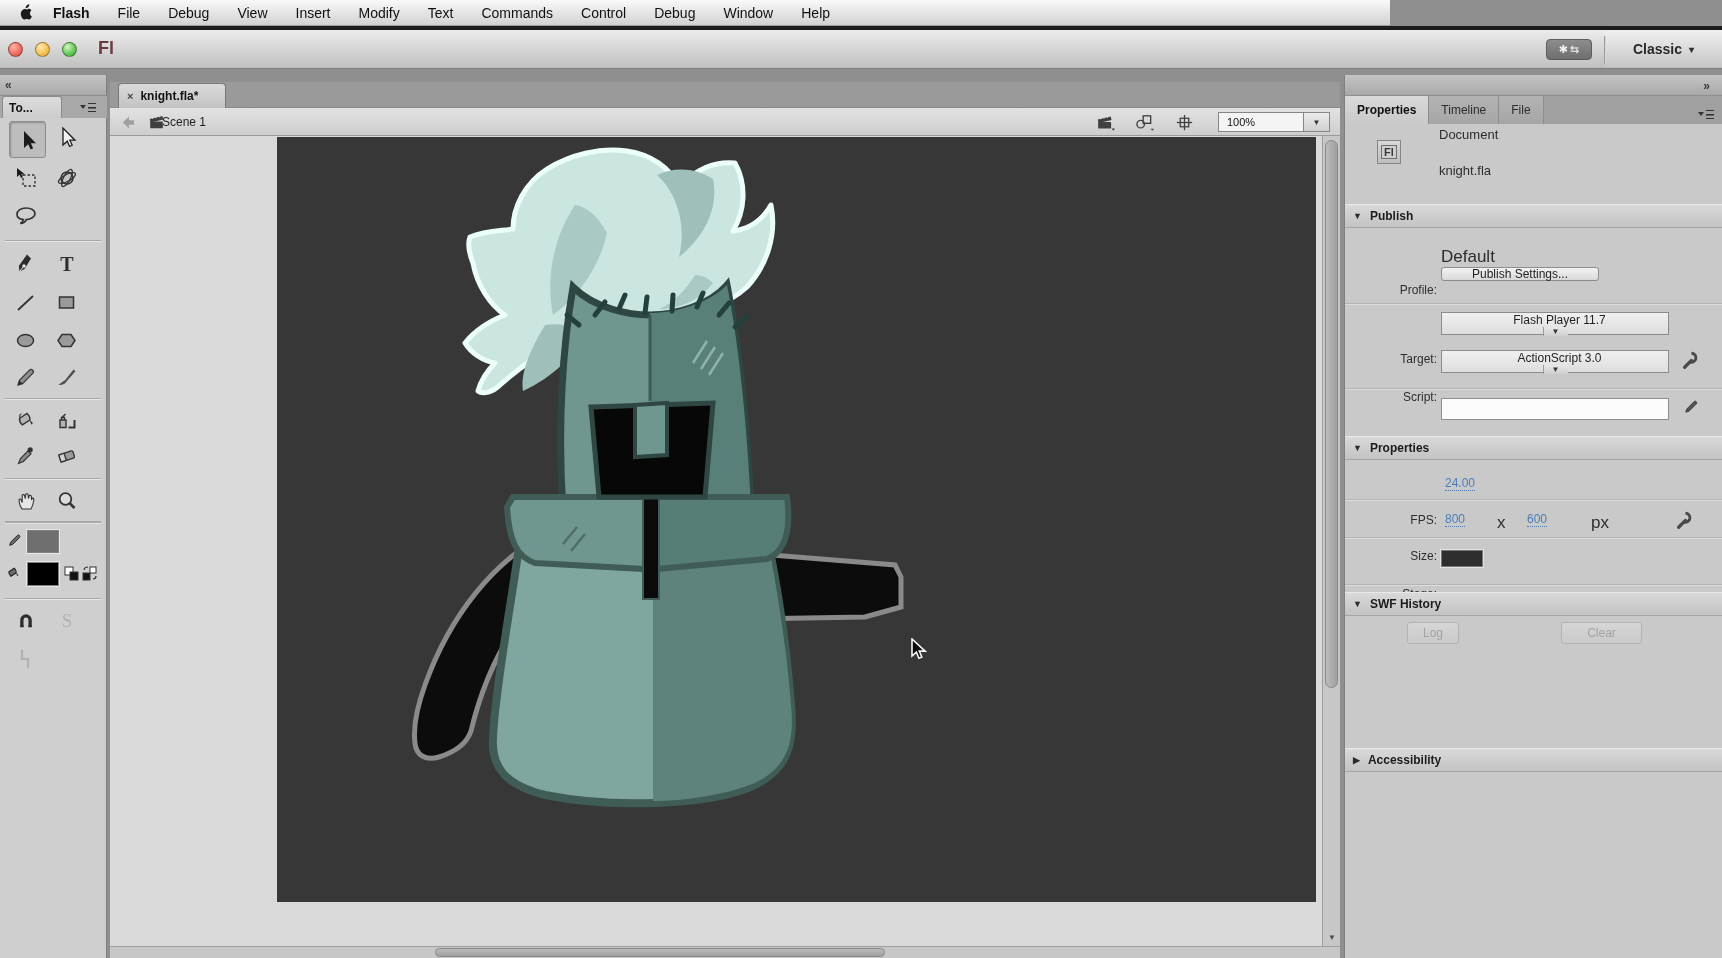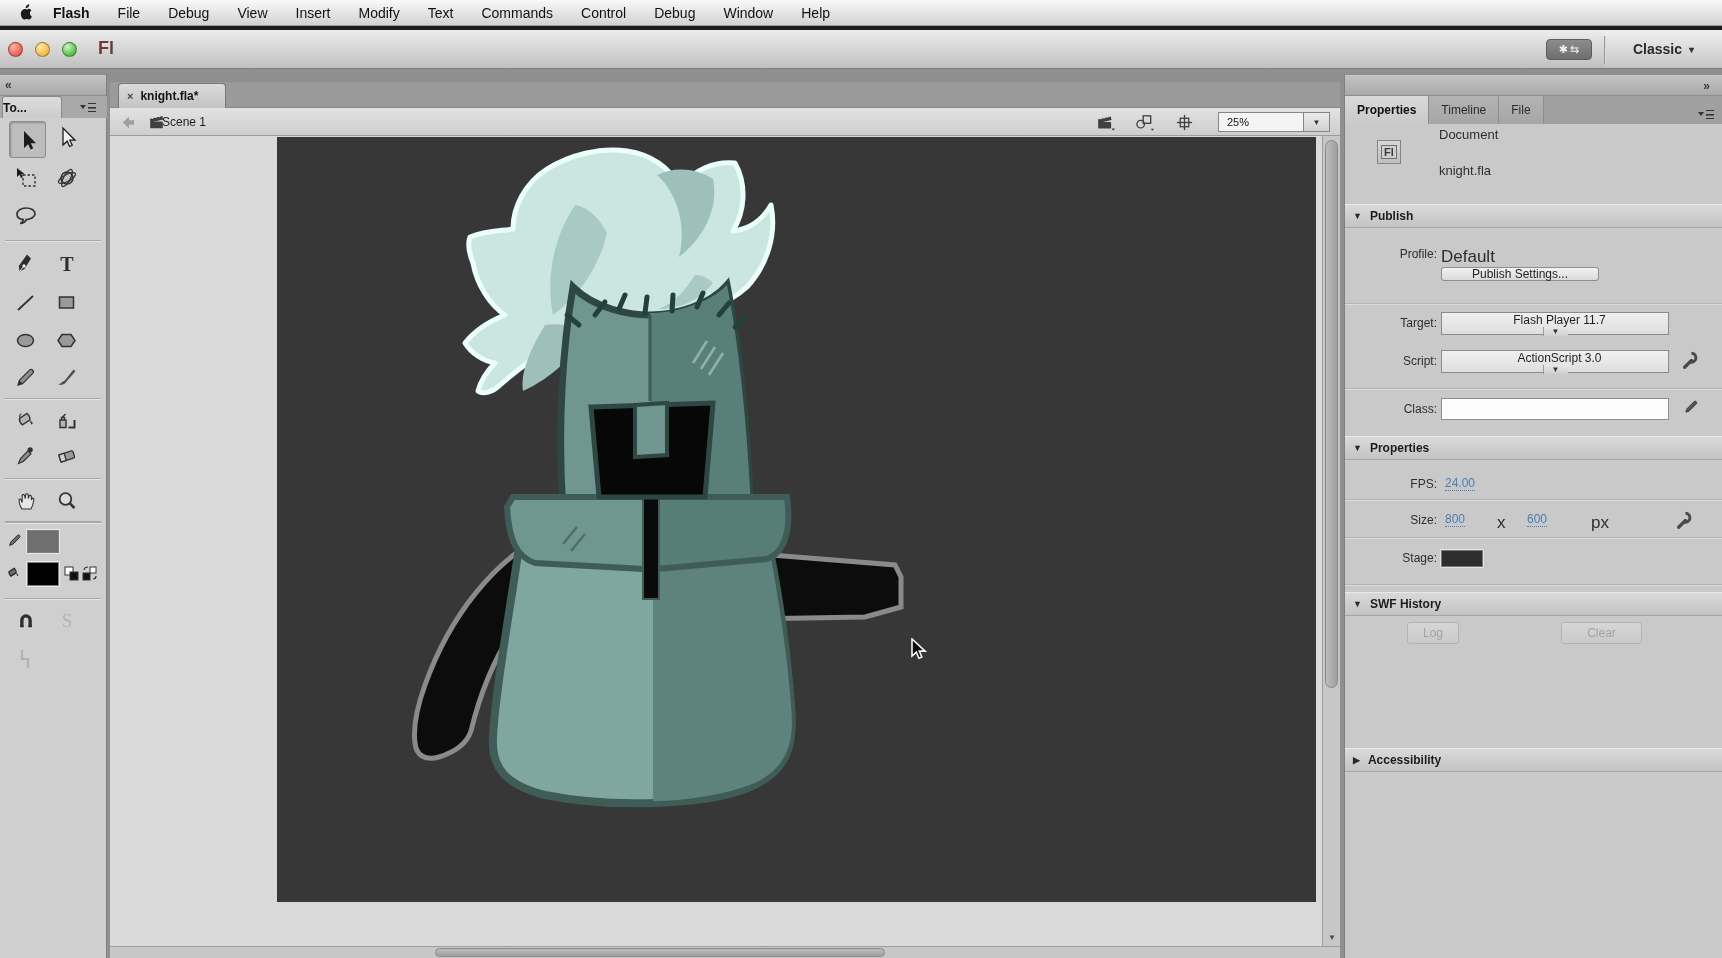--- a/index.html
+++ b/index.html
@@ -1,20 +1,20 @@
 <!DOCTYPE html>
 <html><head>
 <meta charset="utf-8">
 <style>
   html,body{margin:0;padding:0;}
   body{width:1722px;height:958px;position:relative;overflow:hidden;background:#8f8f8f;
        font-family:"Liberation Sans",sans-serif;color:#222;}
   .abs{position:absolute;}
   
-  .menubar{left:0;top:0;width:1722px;height:25px;background:linear-gradient(#f9f9f9,#d2d2d2);
+  .menubar{left:0;top:0;width:1390px;height:25px;background:linear-gradient(#f9f9f9,#d2d2d2);
            border-bottom:1px solid #9a9a9a;display:flex;align-items:center;font-size:14px;color:#111;}
   .menubar .apple{margin-left:18px;margin-right:6px;display:flex;align-items:center;}
   .menu-item{padding:0 14px;height:25px;display:flex;align-items:center;cursor:default;}
   .menu-item.first{font-weight:bold;}
   .win-shadow{left:0;top:26px;width:1722px;height:4px;background:#1c1c1c;}
   
   .titlebar{left:0;top:30px;width:1722px;height:38px;background:linear-gradient(#ececec,#c0c0c0);
             border-bottom:1px solid #7e7e7e;}
   .light{width:15px;height:15px;border-radius:50%;position:absolute;top:42px;border:1px solid rgba(0,0,0,.35);box-sizing:border-box;}
   .light.red{left:8px;background:radial-gradient(circle at 35% 30%,#ffb3a7,#ec6a5e 60%,#d5493c);}
@@ -34,21 +34,21 @@
         border-right:1px solid #8d8d8d;box-sizing:border-box;background:linear-gradient(#b3b3b3,#a6a6a6);}
   .ptab.active{background:linear-gradient(#dadada,#c9c9c9);font-weight:bold;color:#101010;}
   .panel-menu-icon{width:16px;height:10px;position:relative;}
   .panel-menu-icon:before{content:"";position:absolute;left:0;top:3px;border:3px solid transparent;border-top:4px solid #333;}
   .panel-menu-icon:after{content:"";position:absolute;right:0;top:1px;width:8px;height:7px;
      border-top:1.6px solid #333;border-bottom:1.6px solid #333;background:linear-gradient(#333,#333) center/8px 1.6px no-repeat;}
   
   .toolspanel{left:0;top:75px;width:107px;height:883px;background:#cfcfcf;border-right:1px solid #7f7f7f;box-sizing:border-box;}
   .tools-tab{position:absolute;left:2px;top:21px;width:60px;height:22px;background:linear-gradient(#dcdcdc,#cccccc);
              border:1px solid #8b8b8b;border-bottom:none;border-radius:3px 3px 0 0;box-sizing:border-box;
-             font-size:12px;font-weight:bold;color:#111;display:flex;align-items:center;}
+             font-size:12px;font-weight:bold;color:#111;display:flex;align-items:center;padding-left:6px;}
   .tools-tabrow{position:absolute;left:0;top:21px;width:107px;height:22px;background:#a9a9a9;}
   .tool{width:34px;height:32px;display:flex;align-items:center;justify-content:center;}
   .tool.selected{background:#bdbdbd;border:1px solid #8d8d8d;border-radius:3px;box-shadow:inset 1px 1px 2px rgba(0,0,0,.25);box-sizing:border-box;}
   .tdiv{left:5px;width:96px;height:1px;background:#a8a8a8;box-shadow:0 1px 0 #e6e6e6;}
   .swatch{box-sizing:border-box;border:1px solid #808080;box-shadow:0 0 0 1px #e8e8e8;}
   .tool-text{font-family:"Liberation Serif",serif;font-weight:bold;font-size:20px;color:#2e2e2e;line-height:1;}
   .tool-s{font-size:19px;color:#b2b2b2;line-height:1;font-family:"Liberation Serif",serif;}
   
   .doc-tabstrip{left:110px;top:82px;width:1230px;height:26px;background:#9a9a9a;border-bottom:1px solid #8a8a8a;box-sizing:border-box;}
   .doc-tab{position:absolute;left:8px;top:1px;width:108px;height:25px;background:linear-gradient(#dadada,#c3c3c3);
@@ -72,21 +72,21 @@
   .hthumb{position:absolute;left:325px;top:1px;width:450px;height:9px;border-radius:5px;
           background:linear-gradient(#bcbcbc,#9f9f9f);border:1px solid #898989;box-sizing:border-box;}
   
   .props{left:1344px;top:75px;width:378px;height:883px;background:#c9c9c9;border-left:1px solid #7f7f7f;box-sizing:border-box;}
   .props .tabs{position:absolute;left:0;top:21px;width:378px;height:28px;background:#a0a0a0;display:flex;}
   .sect{position:absolute;left:0;width:378px;height:24px;background:linear-gradient(#d9d9d9,#c3c3c3);
         border-top:1px solid #e9e9e9;border-bottom:1px solid #a5a5a5;box-sizing:border-box;
         display:flex;align-items:center;gap:8px;padding-left:8px;font-size:12px;font-weight:bold;color:#1c1c1c;}
   .sect .tri{font-size:9px;color:#2a2a2a;}
   .hair{position:absolute;left:0;width:378px;height:1px;background:#b4b4b4;box-shadow:0 1px 0 #dcdcdc;}
-  .rlabel{position:absolute;left:0;width:92px;text-align:right;font-size:12px;color:#2e2e2e;}
+  .rlabel{position:absolute;left:0;width:92px;text-align:right;font-size:12px;color:#2e2e2e;margin-top:36px;}
   .pval{font-size:17px;color:#2e2e2e;}
   .hot{font-size:12px;color:#4a7db6;border-bottom:1px dotted #4a7db6;}
   .pbtn{position:absolute;border:1px solid #8d8d8d;border-radius:3px;background:linear-gradient(#f3f3f3,#d9d9d9);
         font-size:12px;color:#232323;display:flex;align-items:center;justify-content:center;box-sizing:border-box;}
   .pbtn.disabled{color:#a3a3a3;border-color:#b3b3b3;background:linear-gradient(#d6d6d6,#cacaca);}
   .dropdown{position:absolute;height:23px;border:1px solid #8b8b8b;background:linear-gradient(#f0f0f0,#dedede);
             box-sizing:border-box;display:flex;align-items:center;font-size:12px;color:#1f1f1f;flex-direction:column;}
   .dropdown .dval{flex:1;padding-left:9px;}
   .dropdown .dbtn{width:24px;height:100%;border-left:1px solid #9b9b9b;display:flex;align-items:center;justify-content:center;
                   font-size:8px;color:#333;background:linear-gradient(#e7e7e7,#cfcfcf);}
@@ -346,21 +346,21 @@
         <polygon points="20,17.5 24,17.5 22,20" fill="#3f3f3f"></polygon>
       </svg>
   </div>
   <div class="abs" style="left:1066px;top:6px">
     <svg width="17" height="17" viewBox="0 0 20 20">
         <rect x="5" y="5" width="10" height="10" fill="none" stroke="#3f3f3f" stroke-width="1.5"></rect>
         <line x1="10" y1="1" x2="10" y2="19" stroke="#3f3f3f" stroke-width="1.5"></line>
         <line x1="1" y1="10" x2="19" y2="10" stroke="#3f3f3f" stroke-width="1.5"></line>
       </svg>
   </div>
-  <div class="zoombox">25%</div>
+  <div class="zoombox">100%</div>
   <div class="zoombtn">
       <span>▼</span>
     </div>
 </div>
 
 <div class="abs canvas">
   <div class="stage">
 
     <svg class="abs" style="left:118px;top:8px" width="520" height="670" viewBox="0 0 520 670">
 

